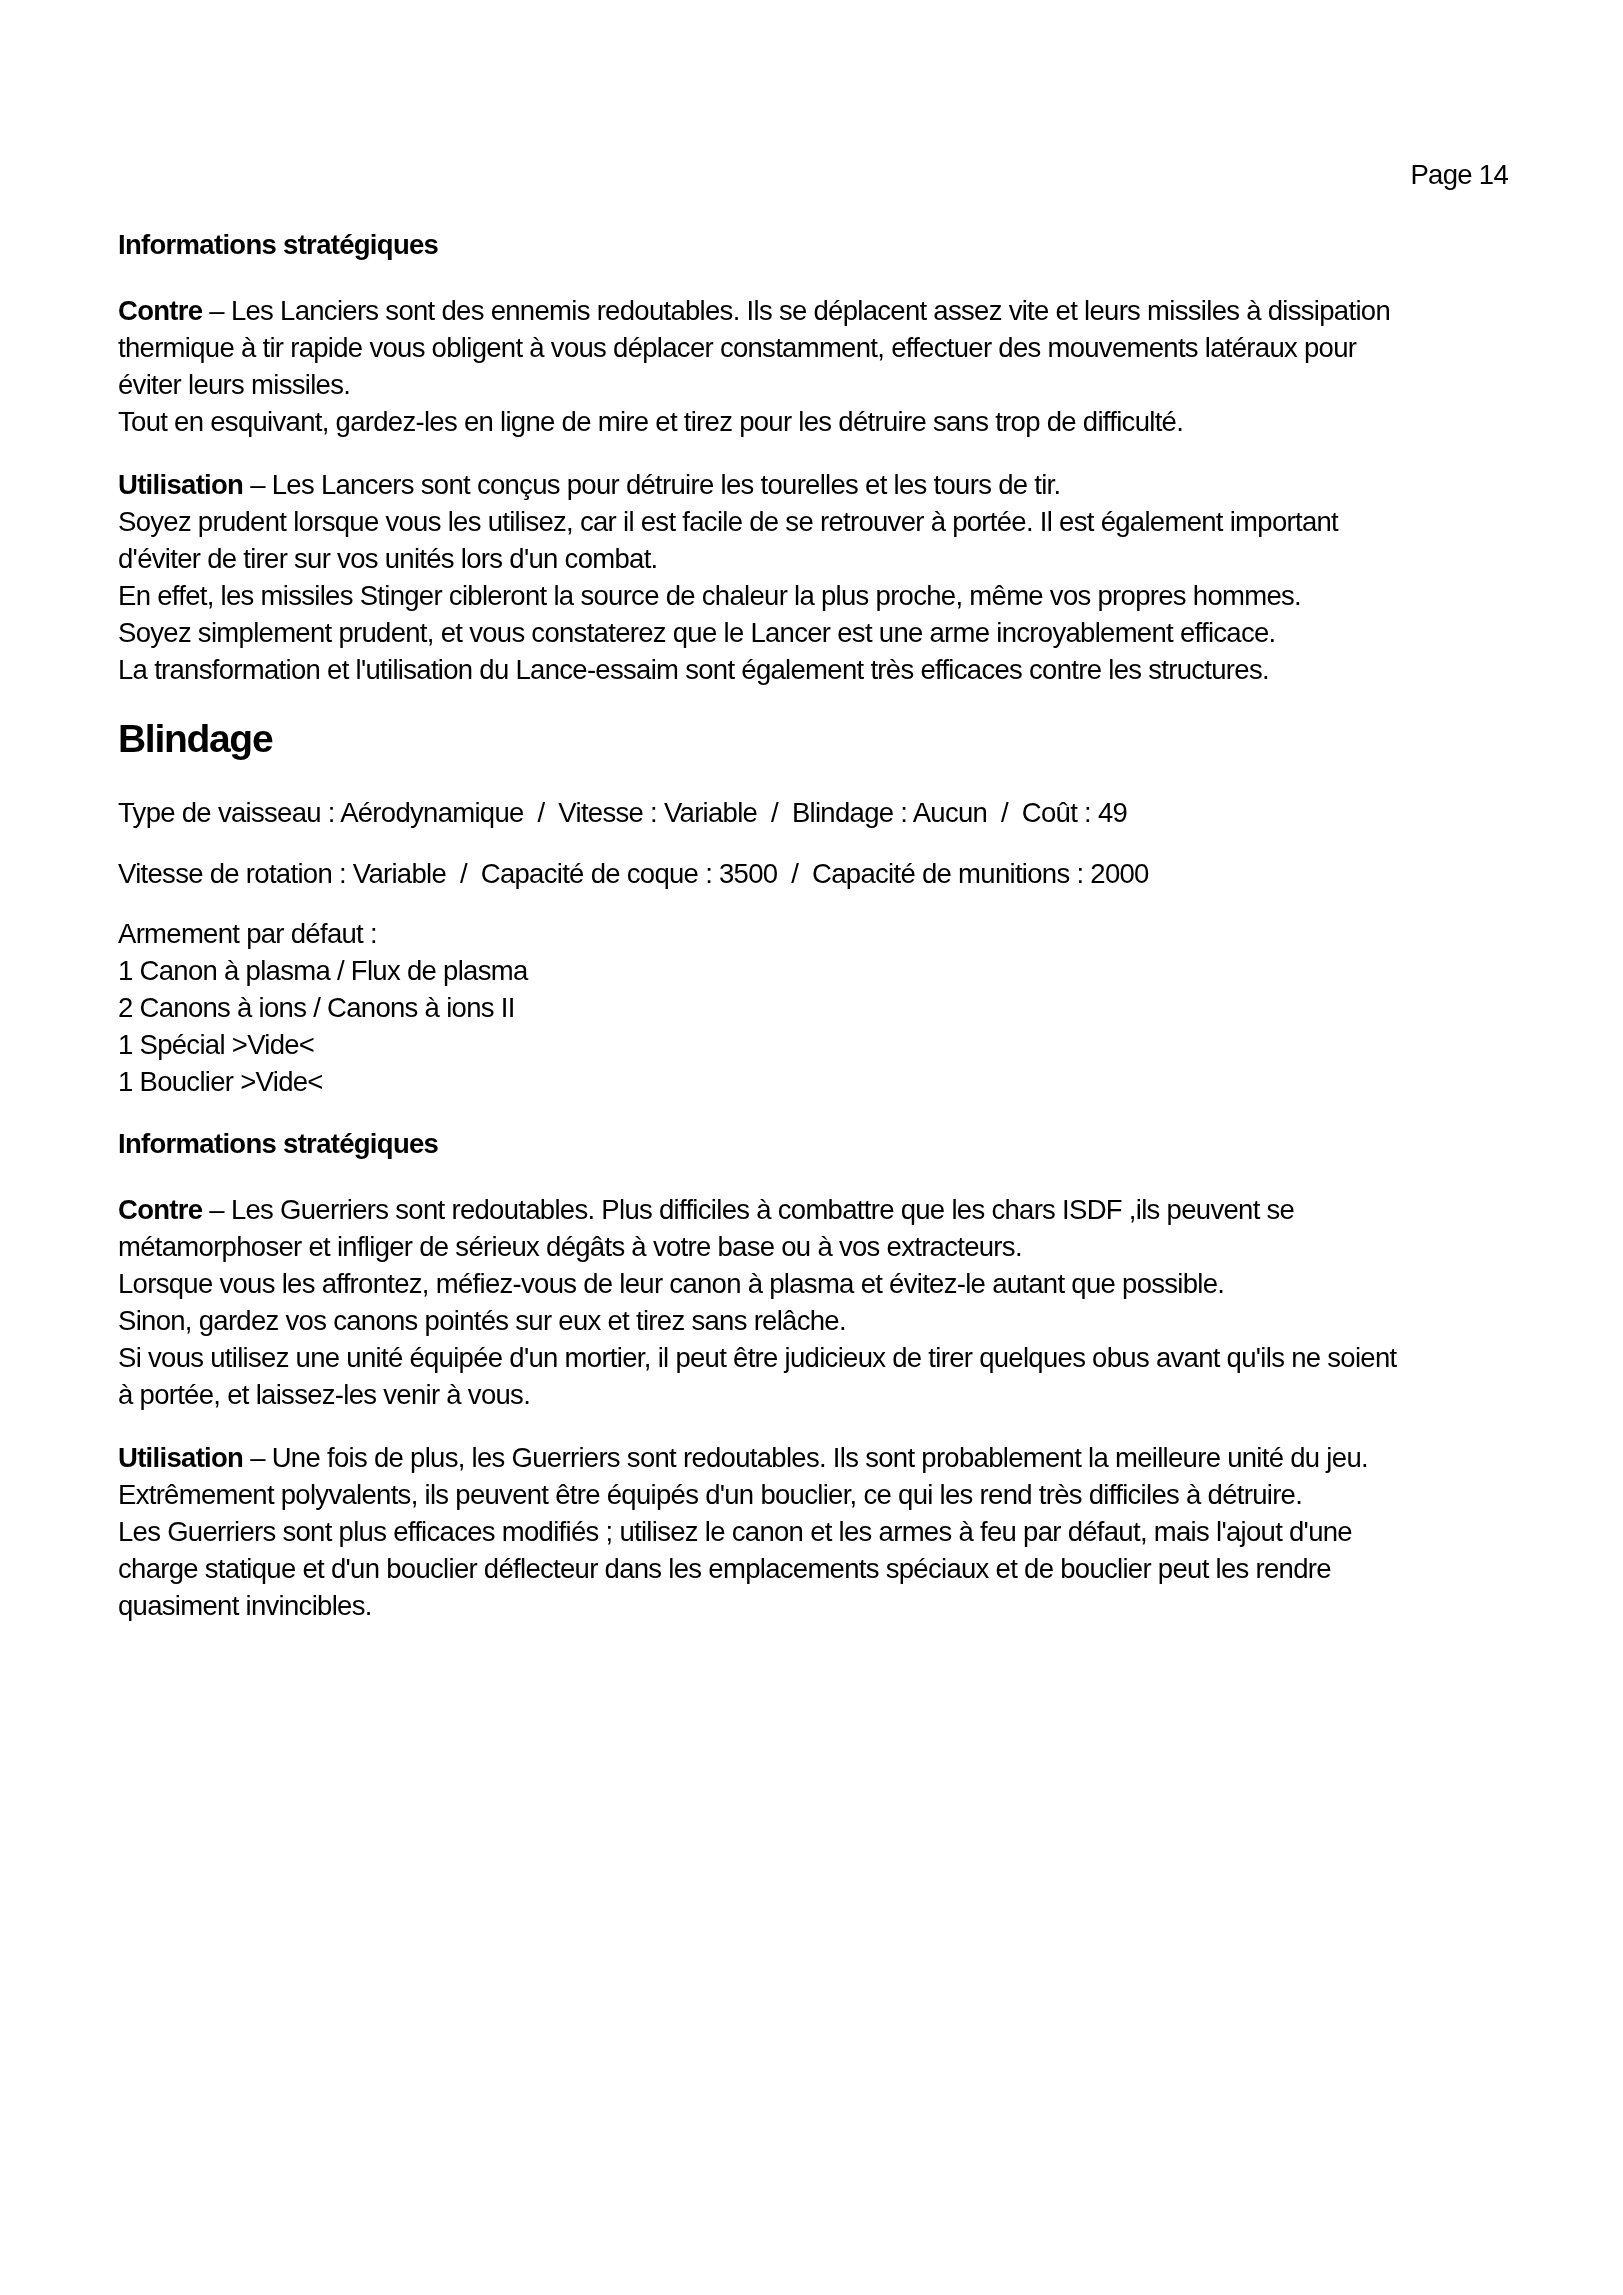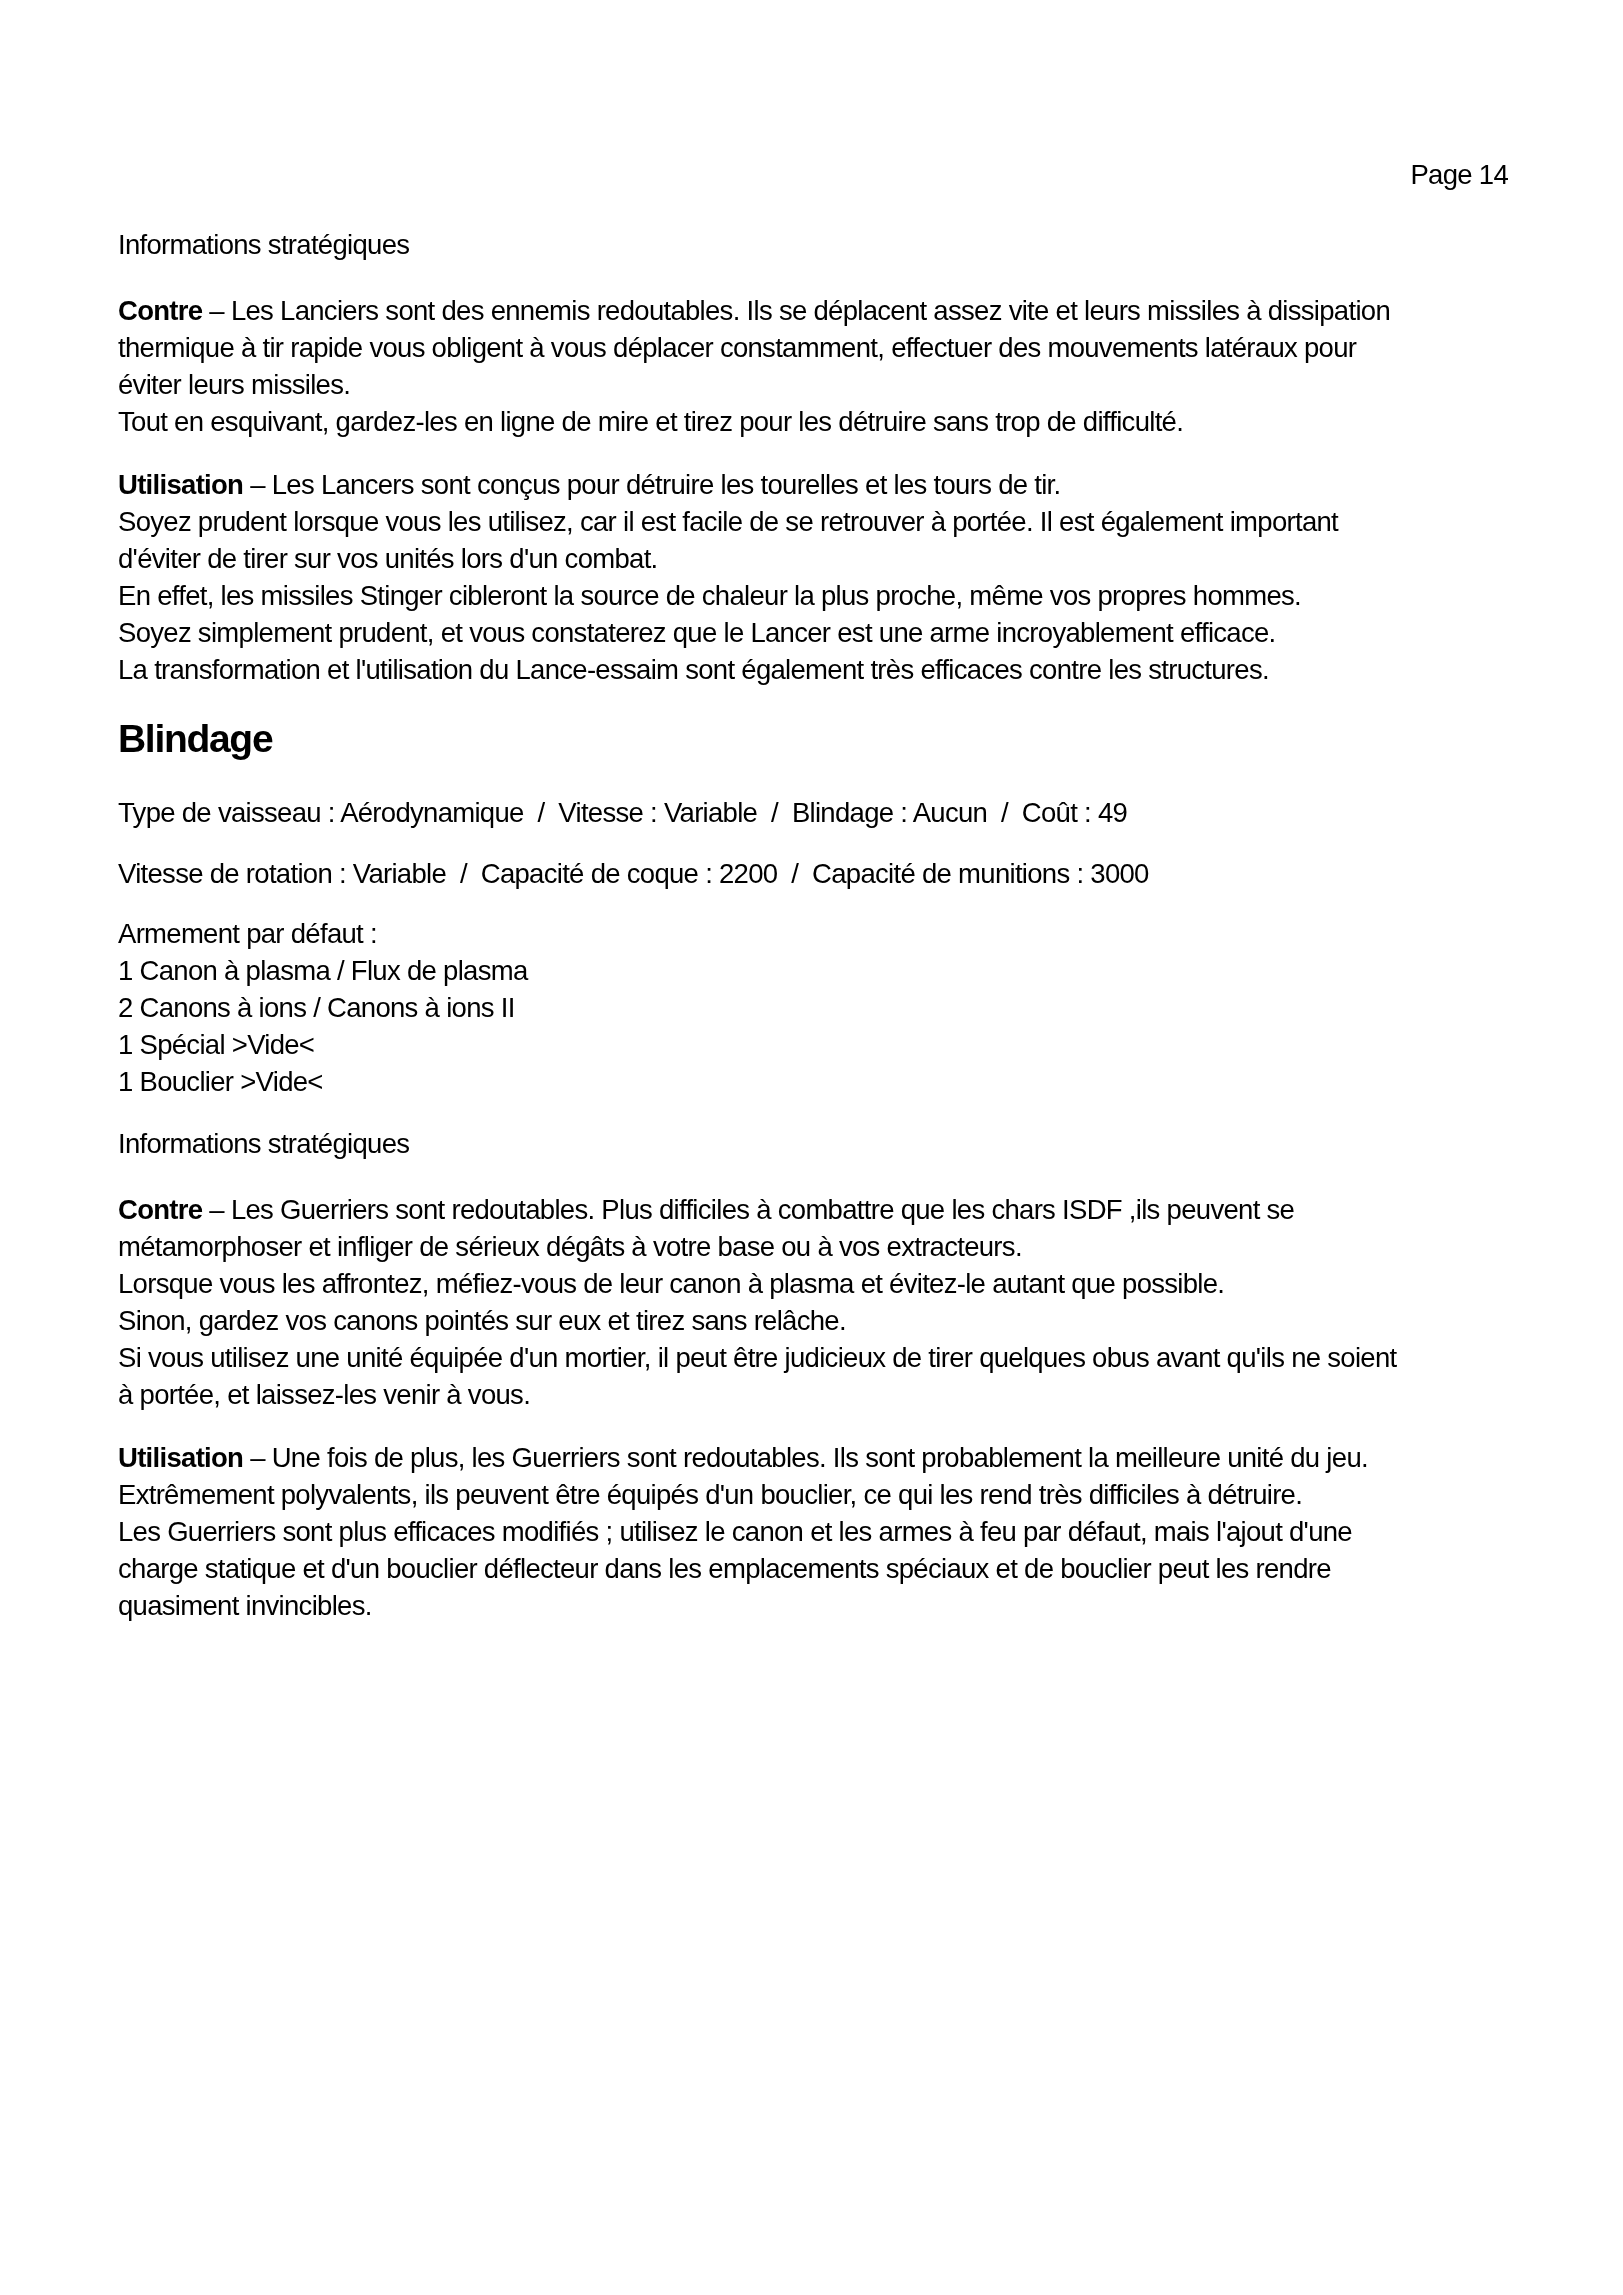--- a/index.html
+++ b/index.html
@@ -25,21 +25,21 @@
     line-height: 37px;
     letter-spacing: -0.7px;
     text-align: right;
     margin: 0 0 33px 0;
     white-space: pre;
   }
   h3.sub {
     font-size: 27.5px;
     line-height: 37px;
     letter-spacing: -0.7px;
-    font-weight: normal;
+    font-weight: bold;
     margin: 0 0 29px 0;
     white-space: pre;
   }
   p.body {
     font-size: 27.5px;
     line-height: 37px;
     letter-spacing: -0.7px;
     margin: 0 0 25.5px 0;
     white-space: pre;
   }
@@ -74,21 +74,21 @@
 Soyez prudent lorsque vous les utilisez, car il est facile de se retrouver à portée. Il est également important
 d'éviter de tirer sur vos unités lors d'un combat.
 En effet, les missiles Stinger cibleront la source de chaleur la plus proche, même vos propres hommes.
 Soyez simplement prudent, et vous constaterez que le Lancer est une arme incroyablement efficace.
 La transformation et l'utilisation du Lance-essaim sont également très efficaces contre les structures.</span></p>
 
   <h1 class="title">Blindage</h1>
 
   <p class="body stat">Type de vaisseau : Aérodynamique  /  Vitesse : Variable  /  Blindage : Aucun  /  Coût : 49</p>
 
-  <p class="body stat">Vitesse de rotation : Variable  /  Capacité de coque : 2200  /  Capacité de munitions : 3000</p>
+  <p class="body stat">Vitesse de rotation : Variable  /  Capacité de coque : 3500  /  Capacité de munitions : 2000</p>
 
 
   <p class="body armament">Armement par défaut :
 1 Canon à plasma / Flux de plasma
 2 Canons à ions / Canons à ions II
 1 Spécial &gt;Vide&lt;
 1 Bouclier &gt;Vide&lt;</p>
 
   <h3 class="sub">Informations stratégiques</h3>
 

